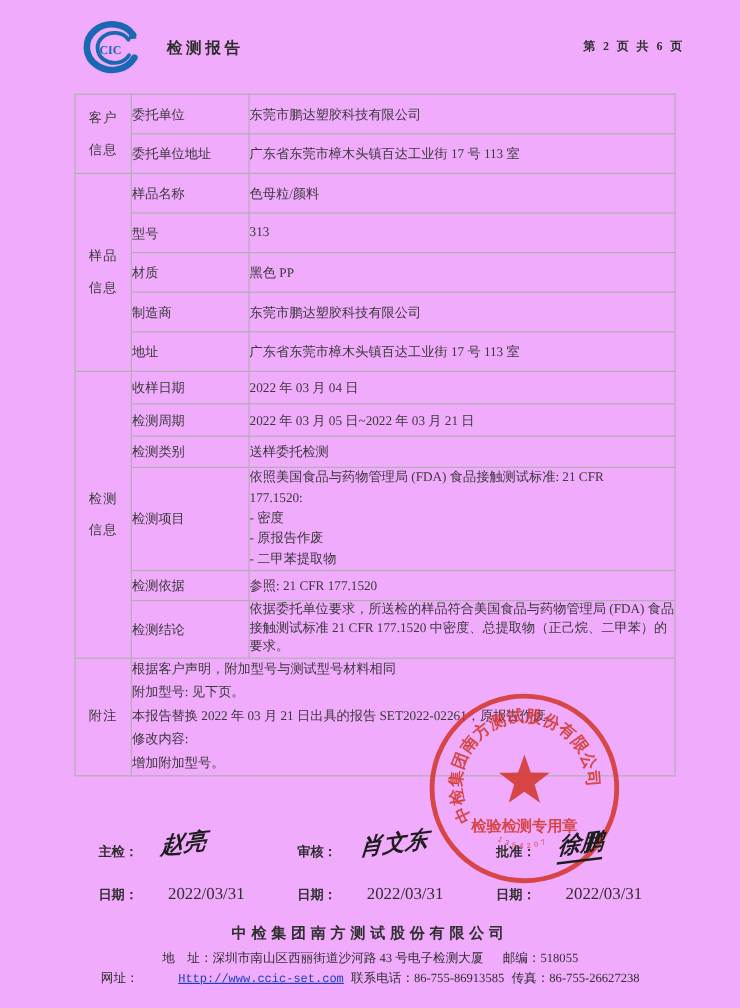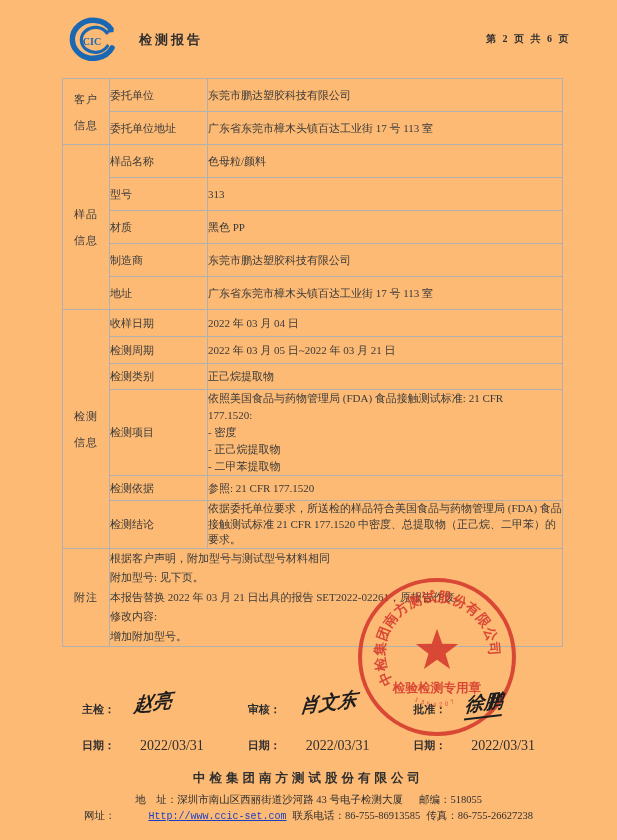--- a/index.html
+++ b/index.html
@@ -1,19 +1,19 @@
 <!DOCTYPE html>
 <html><head>
 <meta charset="utf-8">
 <style>
   html,body{margin:0;padding:0;background:#ffffff;}
   .page{
     position:relative;
     width:617px;height:840px;
-    background:#fdba74;
+    background:#f0abfc;
     font-family:"Liberation Serif","DejaVu Serif",serif;
     color:#3a3a3a;
     overflow:hidden;
   }
 
   
   .hdr{position:absolute;left:0;top:0;width:617px;height:70px;}
   .logo{position:absolute;left:66px;top:16px;width:54px;height:50px;}
   .hdr-title{
     position:absolute;left:139px;top:31px;
@@ -144,29 +144,29 @@
       <td class="sec" rowspan="6"><span>检测信息</span></td>
       <td class="lab">收样日期</td>
       <td class="val">2022 年 03 月 04 日</td>
     </tr>
     <tr style="height:27px">
       <td class="lab">检测周期</td>
       <td class="val">2022 年 03 月 05 日~2022 年 03 月 21 日</td>
     </tr>
     <tr style="height:26px">
       <td class="lab">检测类别</td>
-      <td class="val">正己烷提取物</td>
+      <td class="val">送样委托检测</td>
     </tr>
     <tr style="height:85px">
       <td class="lab">检测项目</td>
       <td class="val multi">
         <div>依照美国食品与药物管理局 (FDA) 食品接触测试标准: 21 CFR</div>
         <div>177.1520:</div>
         <div>- 密度</div>
-        <div>- 正己烷提取物</div>
+        <div>- 原报告作废</div>
         <div>- 二甲苯提取物</div>
       </td>
     </tr>
     <tr style="height:25px">
       <td class="lab">检测依据</td>
       <td class="val">参照: 21 CFR 177.1520</td>
     </tr>
     <tr style="height:46px">
       <td class="lab">检测结论</td>
       <td class="val wrapval">依据委托单位要求，所送检的样品符合美国食品与药物管理局 (FDA) 食品接触测试标准 21 CFR 177.1520 中密度、总提取物（正己烷、二甲苯）的要求。</td>

